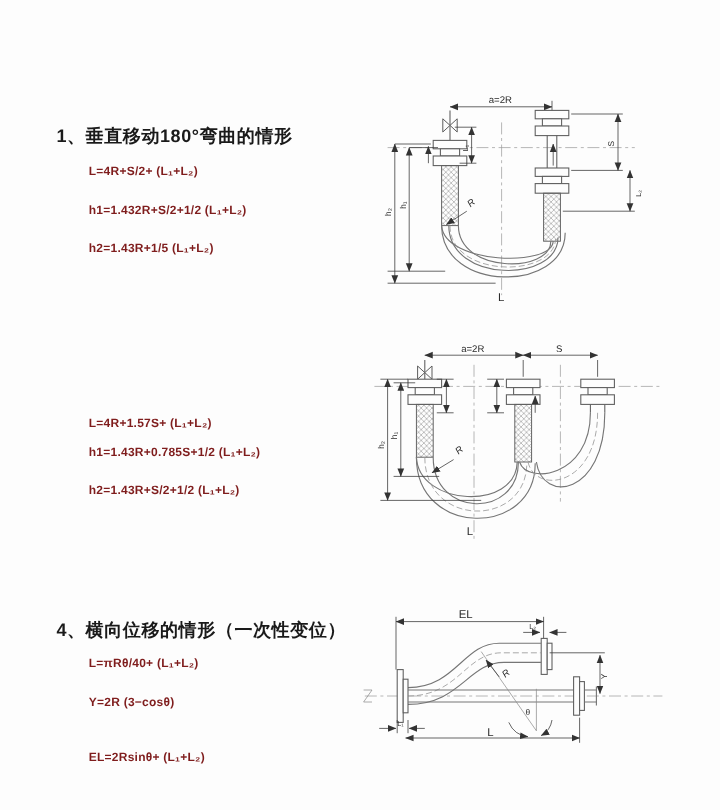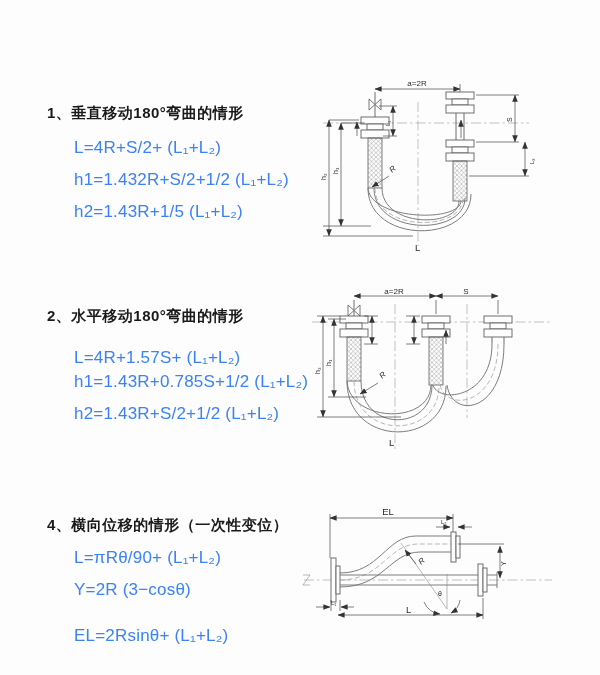--- a/index.html
+++ b/index.html
@@ -1,21 +1,21 @@
 <!DOCTYPE html>
 <html><head>
 <meta charset="utf-8">
 <style>
   html,body{margin:0;padding:0;}
   body{width:600px;height:675px;background:#fdfdfd;position:relative;overflow:hidden;
        font-family:"Liberation Sans","DejaVu Sans",sans-serif;color:#1a1a1a;}
   .page{position:absolute;inset:0;}
   .title{position:absolute;left:33px;top:24px;font-size:15px;font-weight:700;letter-spacing:0.5px;white-space:nowrap;}
   .sec-heading{position:absolute;left:47px;font-size:15px;font-weight:700;letter-spacing:0.5px;white-space:nowrap;text-align:right;}
-  .formula{position:absolute;left:74px;font-size:17px;font-weight:400;color:#3b82f6;letter-spacing:0.2px;white-space:nowrap;}
+  .formula{position:absolute;left:74px;font-size:10px;font-weight:700;color:#7f1d1d;letter-spacing:0.2px;white-space:nowrap;}
   .diagram{position:absolute;}
   svg text{font-family:"Liberation Sans","DejaVu Sans",sans-serif;fill:#2b2b2b;font-size:8px;}
   svg text.sm{font-size:6px;}
   svg text.md{font-size:7px;}
   svg text.big{font-size:9.5px;}
   svg text.it{font-style:italic;}
   .dim{stroke:#3a3a3a;stroke-width:0.65;fill:none;}
   .pipe{stroke:#5f5f5f;stroke-width:0.9;fill:#fdfdfd;}
   .hose{stroke:#767676;stroke-width:0.95;fill:none;}
   .hoseh{stroke:#5f5f5f;stroke-width:0.8;}
@@ -28,27 +28,26 @@
 <body>
 
 <div class="page">
 
 
   <div class="sec-heading" style="top:104px">1、垂直移动180°弯曲的情形</div>
   <div class="formula" style="top:138px">L=4R+S/2+ (L₁+L₂)</div>
   <div class="formula" style="top:170px">h1=1.432R+S/2+1/2 (L₁+L₂)</div>
   <div class="formula" style="top:202px">h2=1.43R+1/5 (L₁+L₂)</div>
 
-  <div class="sec-heading" style="top:307px">2、水平移动180°弯曲的情形</div>
   <div class="formula" style="top:348px">L=4R+1.57S+ (L₁+L₂)</div>
   <div class="formula" style="top:372px">h1=1.43R+0.785S+1/2 (L₁+L₂)</div>
   <div class="formula" style="top:404px">h2=1.43R+S/2+1/2 (L₁+L₂)</div>
 
   <div class="sec-heading" style="top:516px">4、横向位移的情形（一次性变位）</div>
-  <div class="formula" style="top:548px">L=πRθ/90+ (L₁+L₂)</div>
+  <div class="formula" style="top:548px">L=πRθ/40+ (L₁+L₂)</div>
   <div class="formula" style="top:580px">Y=2R (3−cosθ)</div>
   <div class="formula" style="top:626px">EL=2Rsinθ+ (L₁+L₂)</div>
 
   <svg class="diagram" style="left:313px;top:76px" width="236" height="178" viewBox="0 0 236 178">
     <defs>
       <marker id="ar1" viewBox="0 0 10 10" refX="9.5" refY="5" markerWidth="7" markerHeight="7" markerUnits="userSpaceOnUse" orient="auto-start-reverse">
         <path d="M0,1 L10,5 L0,9 z" fill="#333"></path>
       </marker>
       <pattern id="ht1" width="4.5" height="4.5" patternUnits="userSpaceOnUse">
         <path d="M0,4.5 L4.5,0 M0,0 L4.5,4.5" stroke="#999" stroke-width="0.5"></path>

